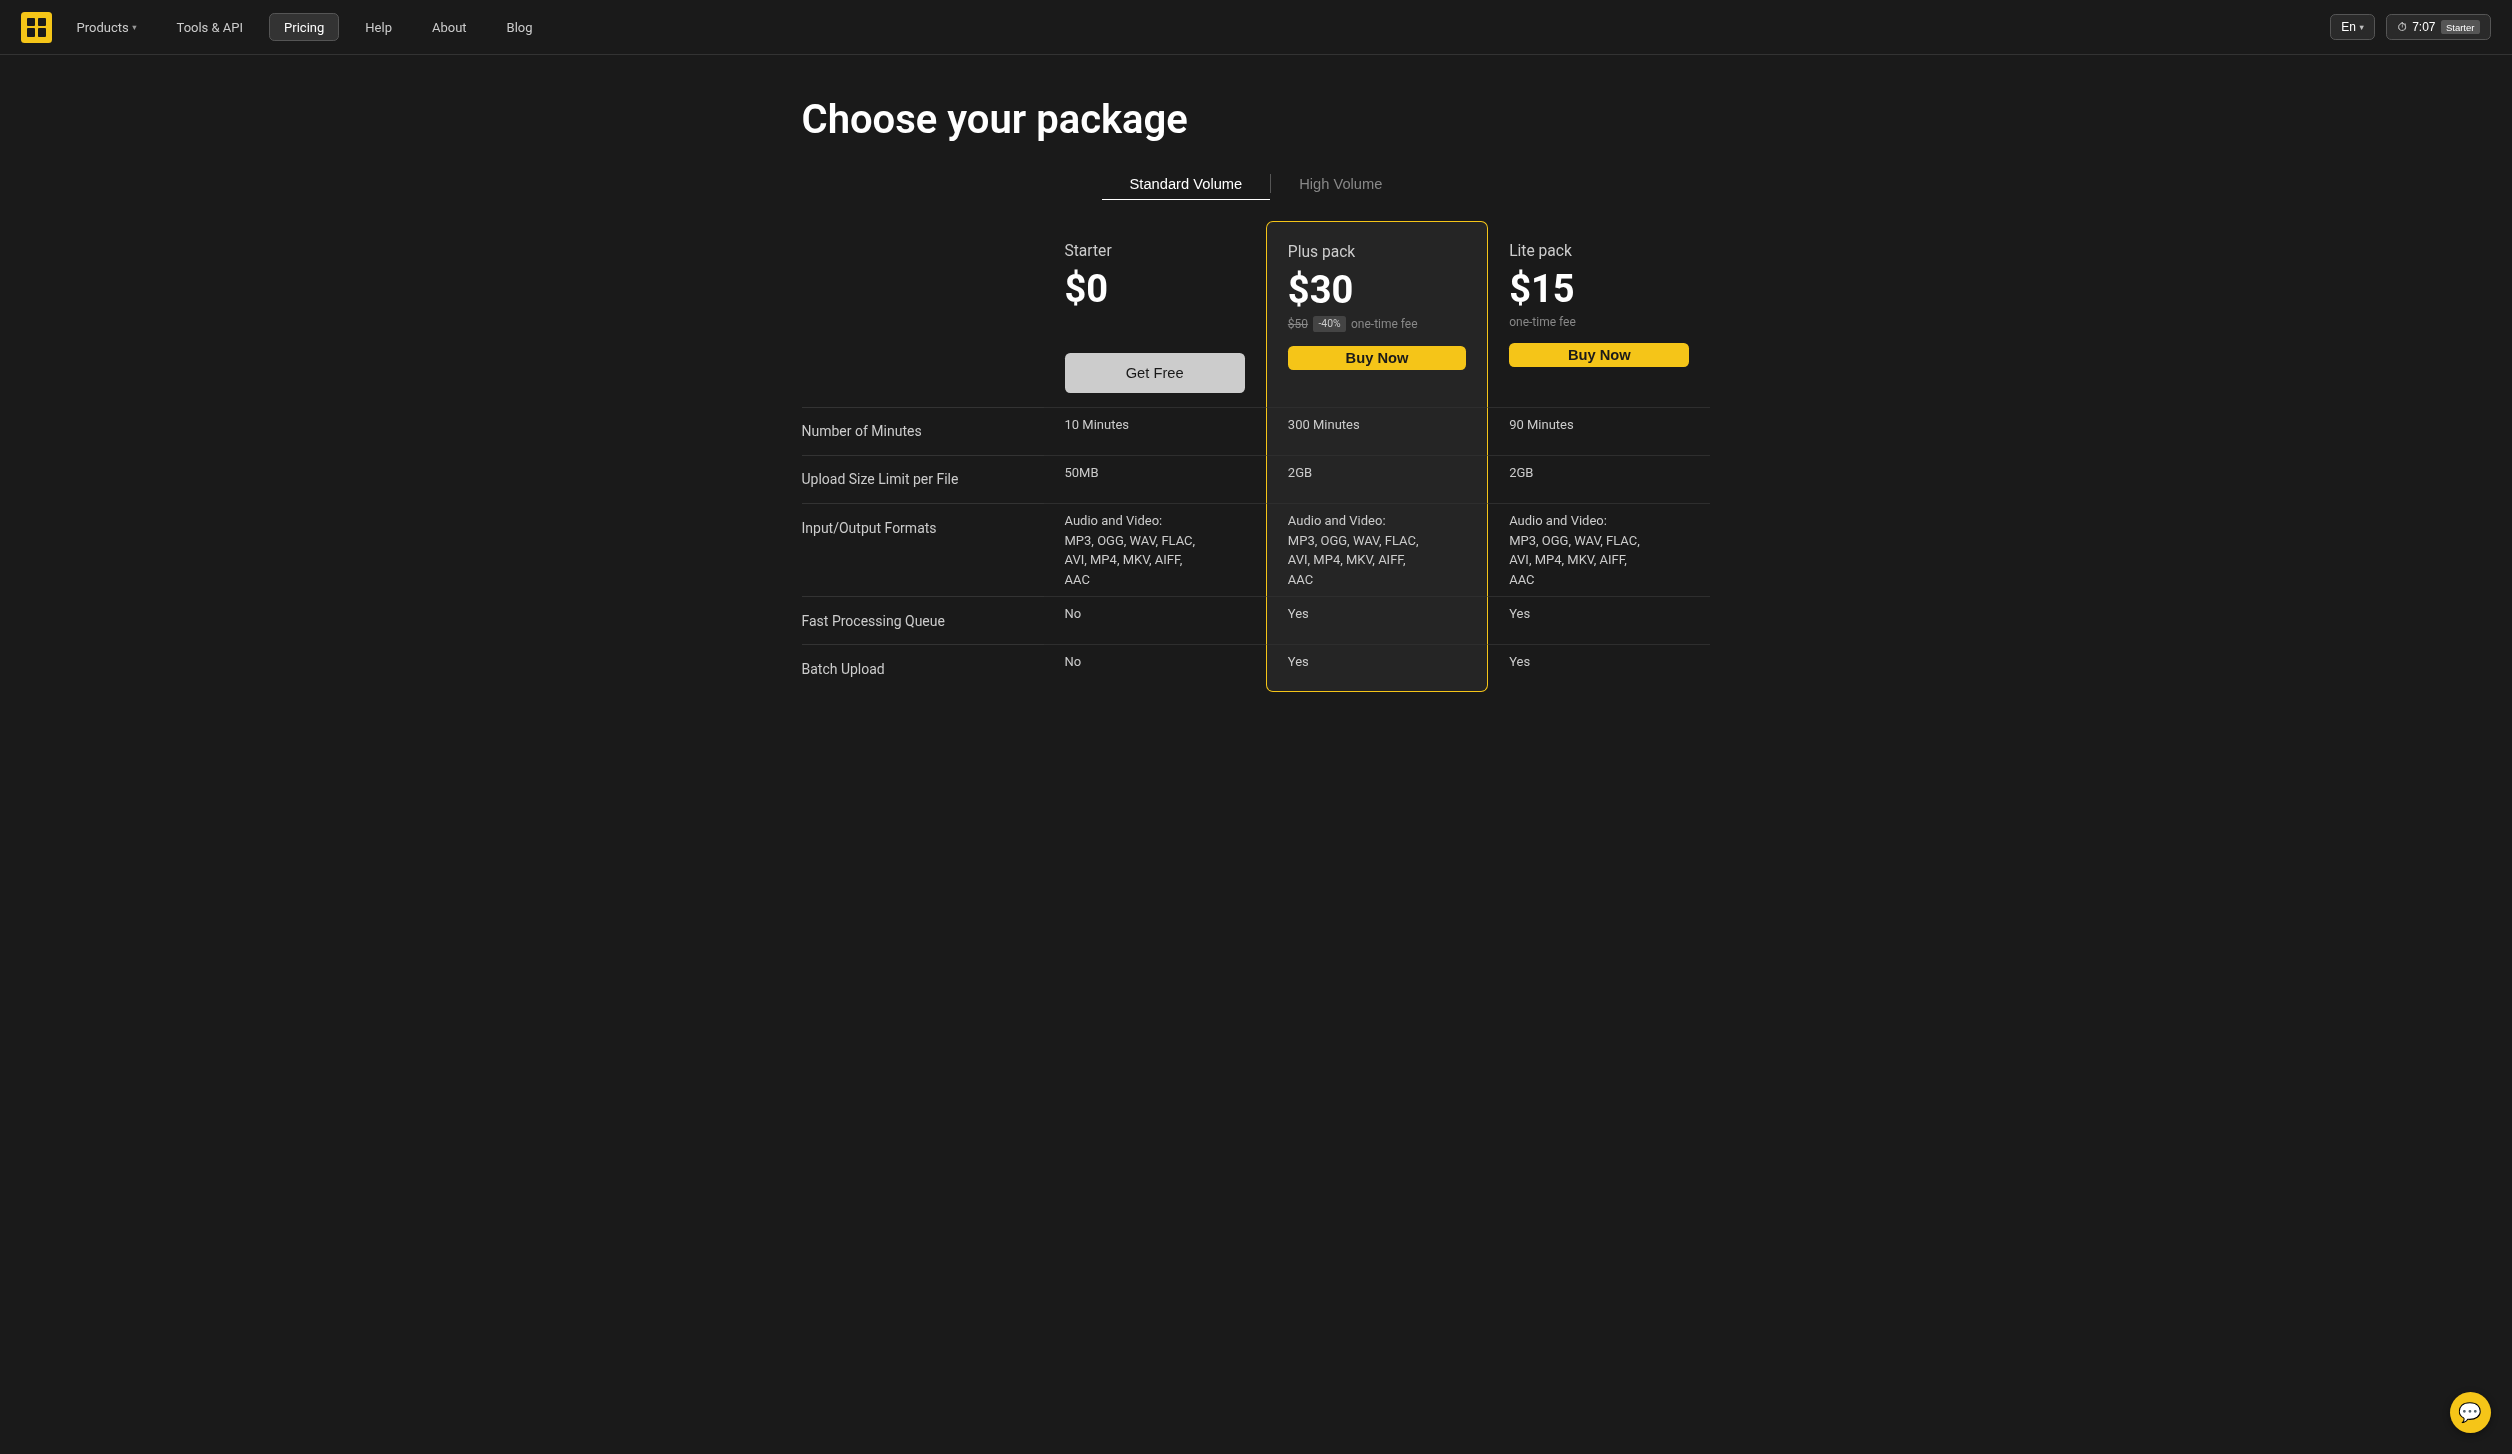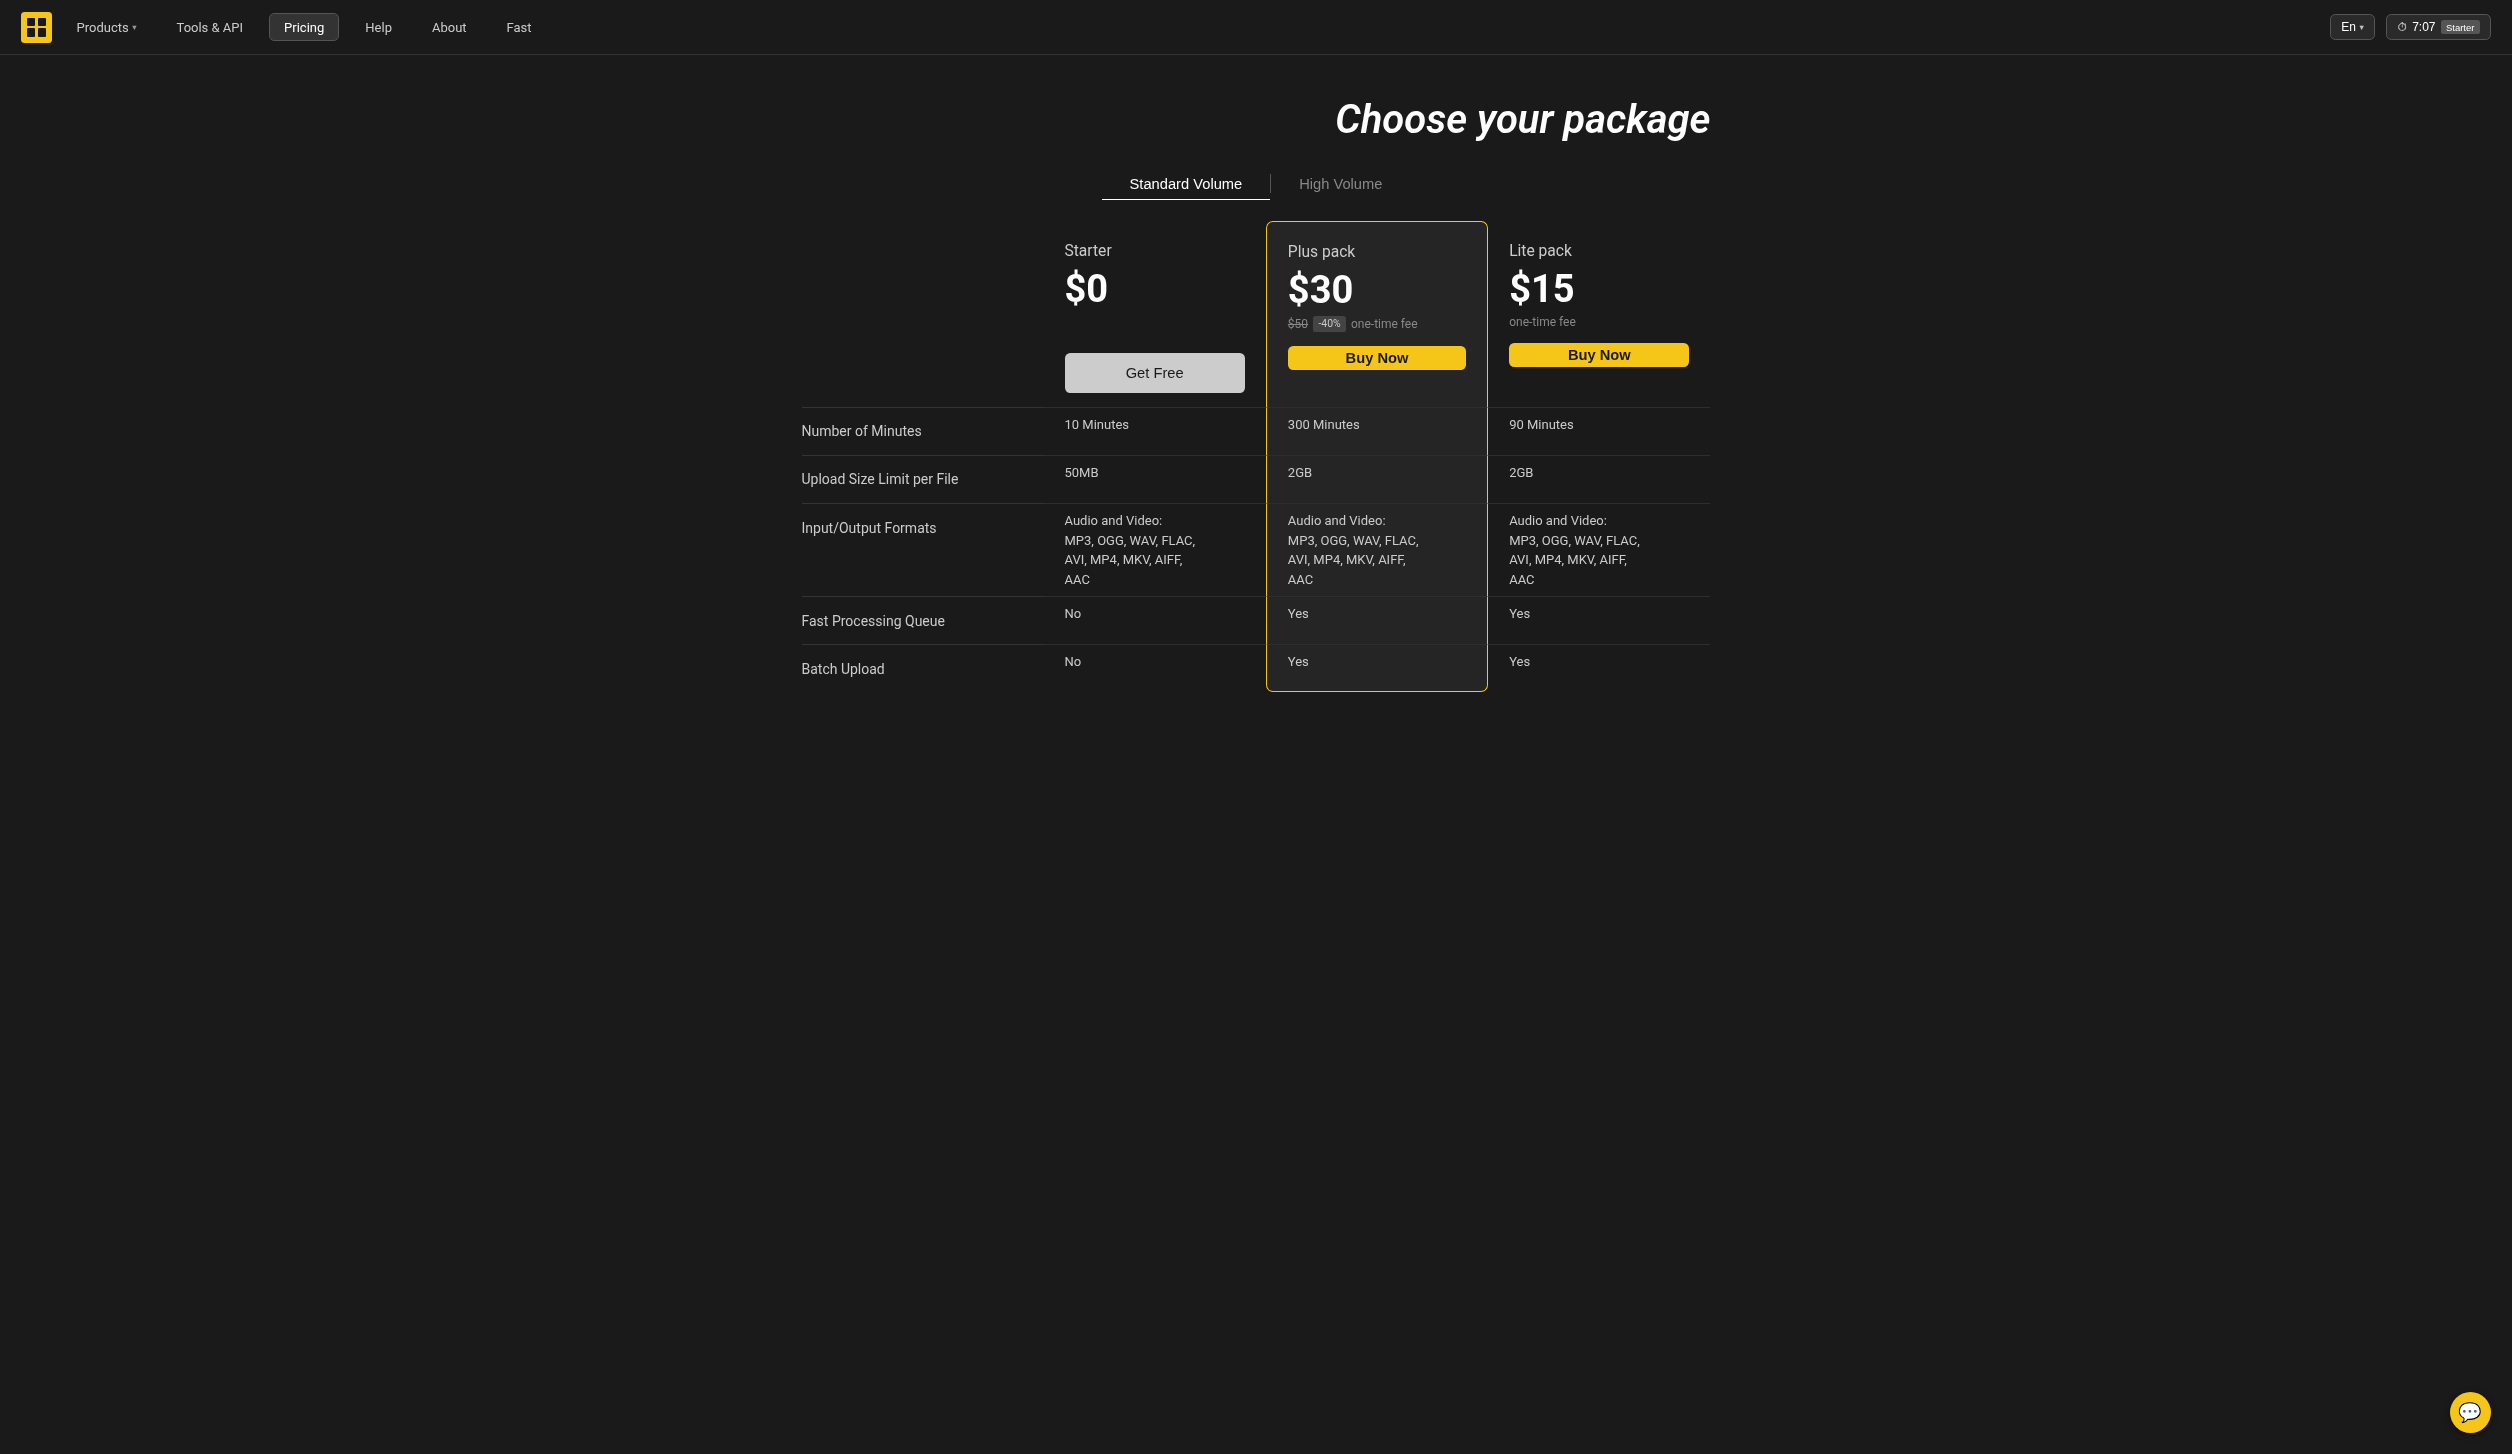--- a/index.html
+++ b/index.html
@@ -111,26 +111,25 @@
     }
 
     
     .main {
       max-width: 951px;
       margin: 0 auto;
       padding: 41px 21px;
     }
 
     .page-title {
-      text-align: right;
+      text-align: left;
       font-size: 40px;
       font-weight: 600;
       color: #ffffff;
       margin-bottom: 24px;
-      font-style: italic;
     }
 
     
     .tabs {
       display: flex;
       justify-content: center;
       gap: 0;
       margin-bottom: 21px;
     }
     .tab {
@@ -296,21 +295,21 @@
     <a class="nav-link active">
       <span>Pricing</span>
     </a>
     <a class="nav-link">
       <span>Help</span>
     </a>
     <a class="nav-link">
       <span>About</span>
     </a>
     <a class="nav-link">
-      <span>Fast</span>
+      <span>Blog</span>
     </a>
   </div>
   <div class="nav-right">
     <button class="lang-btn">
       <span>En</span>
       <span class="chevron">▾</span>
     </button>
     <button class="timer-btn">
       <span>⏱</span>
       <span>7:07</span>

